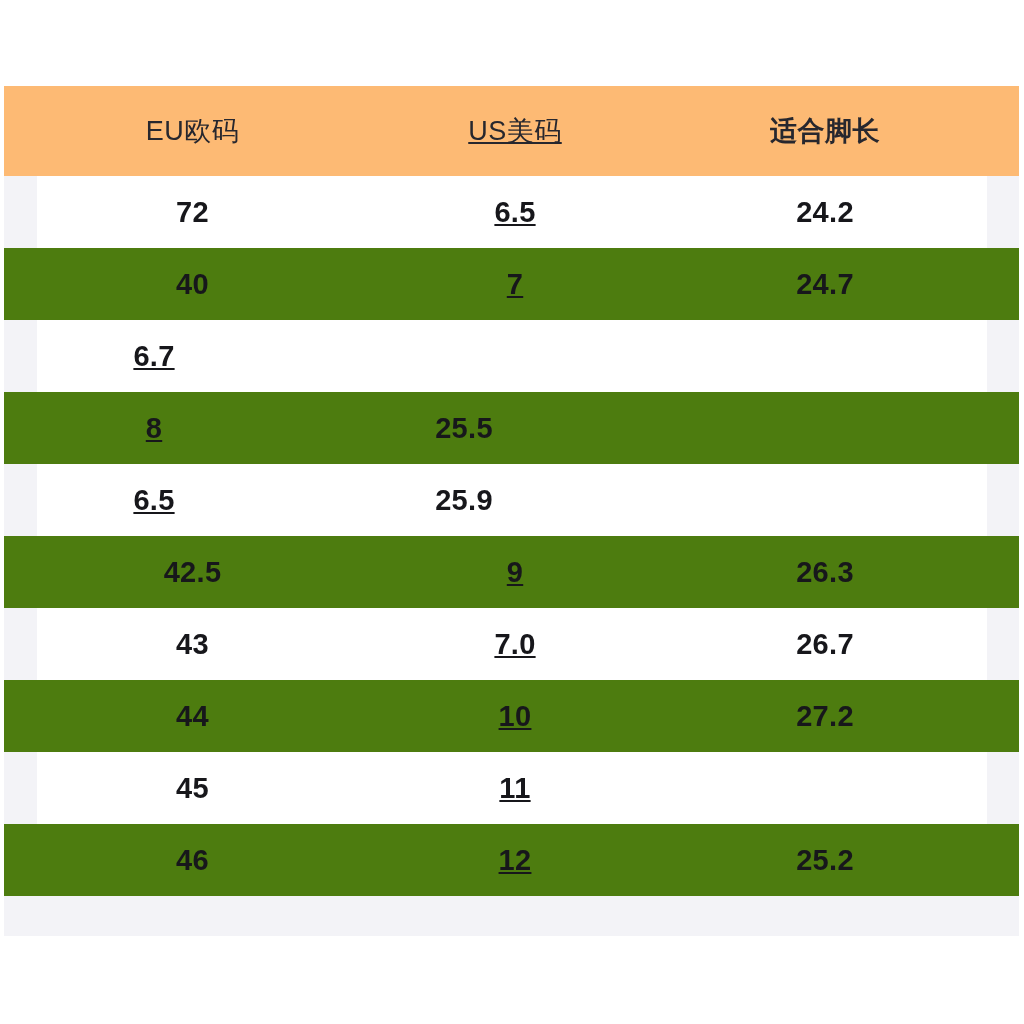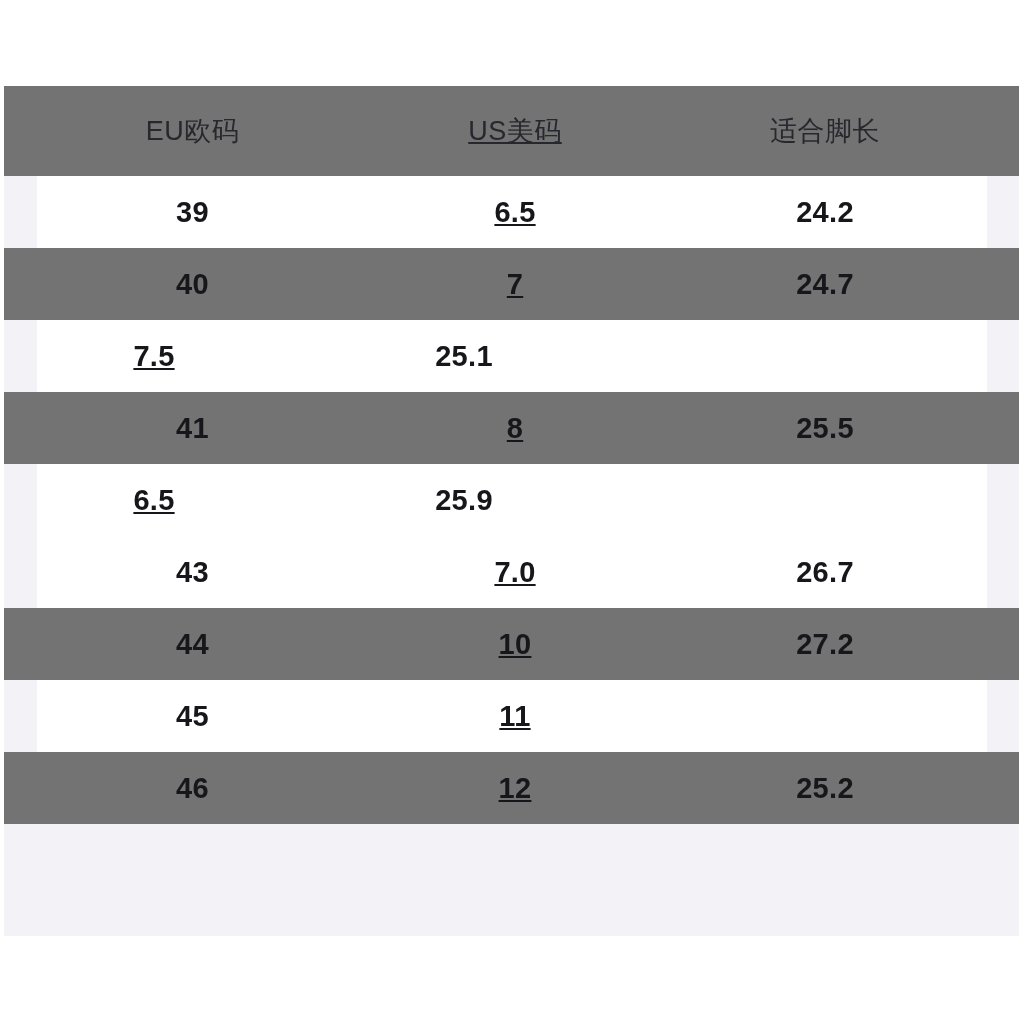--- a/index.html
+++ b/index.html
@@ -35,41 +35,41 @@
     box-sizing: border-box;
     overflow: hidden;
   }
 
   
   .chart-header {
     display: flex;
     width: 100%;
     height: 90px;
     align-items: center;
-    background: #737373;
+    background: #fdba74;
   }
   .chart-header .cell {
     font-size: 27px;
     font-weight: 400;
     color: #27272e;
     text-align: center;
     letter-spacing: 0.5px;
     white-space: nowrap;
   }
 
   
   .chart-body {
     width: 100%;
   }
   .chart-row {
     display: flex;
     width: 100%;
     height: 72px;
     align-items: center;
-    background: #737373;
+    background: #4d7c0f;
     box-sizing: border-box;
   }
   .chart-row.striped {
     background:
       linear-gradient(to right,
         #f3f3f7 0px, #f3f3f7 33px,
         #ffffff 33px, #ffffff 983px,
         #f3f3f7 983px, #f3f3f7 100%);
   }
   .chart-row .cell {
@@ -77,58 +77,61 @@
     font-weight: 700;
     color: #17171b;
     text-align: center;
     letter-spacing: 0.3px;
     white-space: nowrap;
   }
 
   
   .cell.col-eu  { width: 345px; margin-left: 16px; }
   .cell.col-us  { width: 300px; text-decoration: underline; }
-  .cell.col-len { width: 320px; }
+  .cell.col-len { width: 320px; font-weight: bold; }
 </style>
 </head>
 <body>
 
 <div id="canvas">
 
   <div id="size-chart-panel">
 
     <div class="chart-header">
       <div class="cell col-eu">EU欧码</div>
       <div class="cell col-us">US美码</div>
       <div class="cell col-len">适合脚长</div>
     </div>
 
     <div class="chart-body" id="chart-body">
         <div class="chart-row striped">
-          <div class="cell col-eu">39</div>
+          <div class="cell col-eu">72</div>
           <div class="cell col-us">6.5</div>
           <div class="cell col-len">24.2</div>
         </div>
         <div class="chart-row">
           <div class="cell col-eu">40</div>
           <div class="cell col-us">7</div>
           <div class="cell col-len">24.7</div>
         </div>
         <div class="chart-row striped">
-          <div class="cell col-us">7.5</div>
-          <div class="cell col-len">25.1</div>
+          <div class="cell col-us">6.7</div>
         </div>
         <div class="chart-row">
-          <div class="cell col-eu">41</div>
           <div class="cell col-us">8</div>
           <div class="cell col-len">25.5</div>
         </div>
         <div class="chart-row striped">
           <div class="cell col-us">6.5</div>
           <div class="cell col-len">25.9</div>
+        </div>
+        <div class="chart-row">
+          <div class="cell col-eu">42.5</div>
+          <div class="cell col-us">9</div>
+          <div class="cell col-len">26.3</div>
         </div>
         <div class="chart-row striped">
           <div class="cell col-eu">43</div>
           <div class="cell col-us">7.0</div>
           <div class="cell col-len">26.7</div>
         </div>
         <div class="chart-row">
           <div class="cell col-eu">44</div>
           <div class="cell col-us">10</div>
           <div class="cell col-len">27.2</div>

